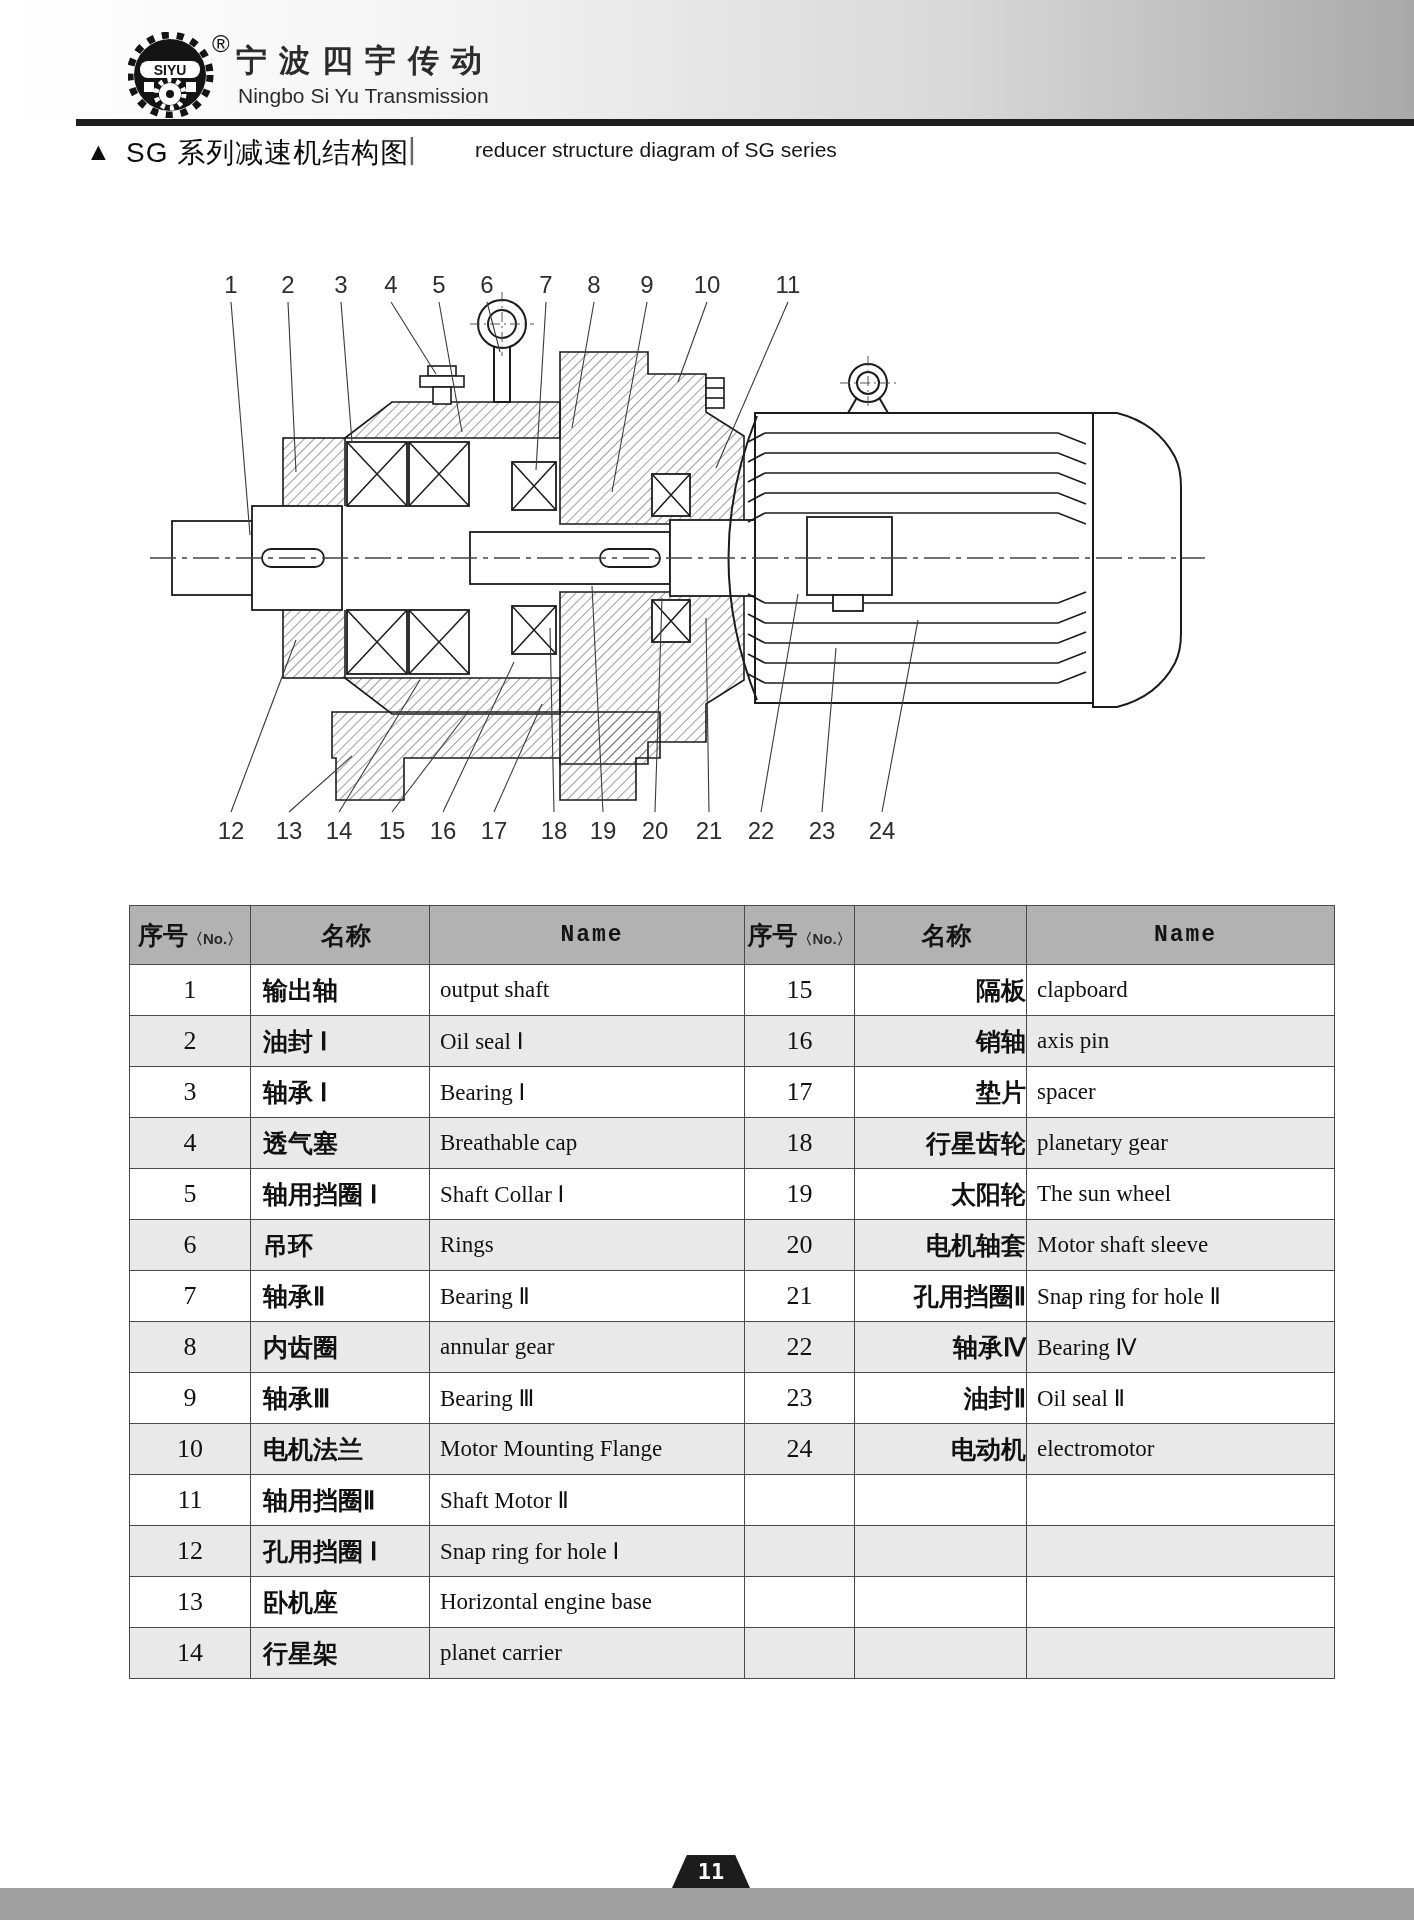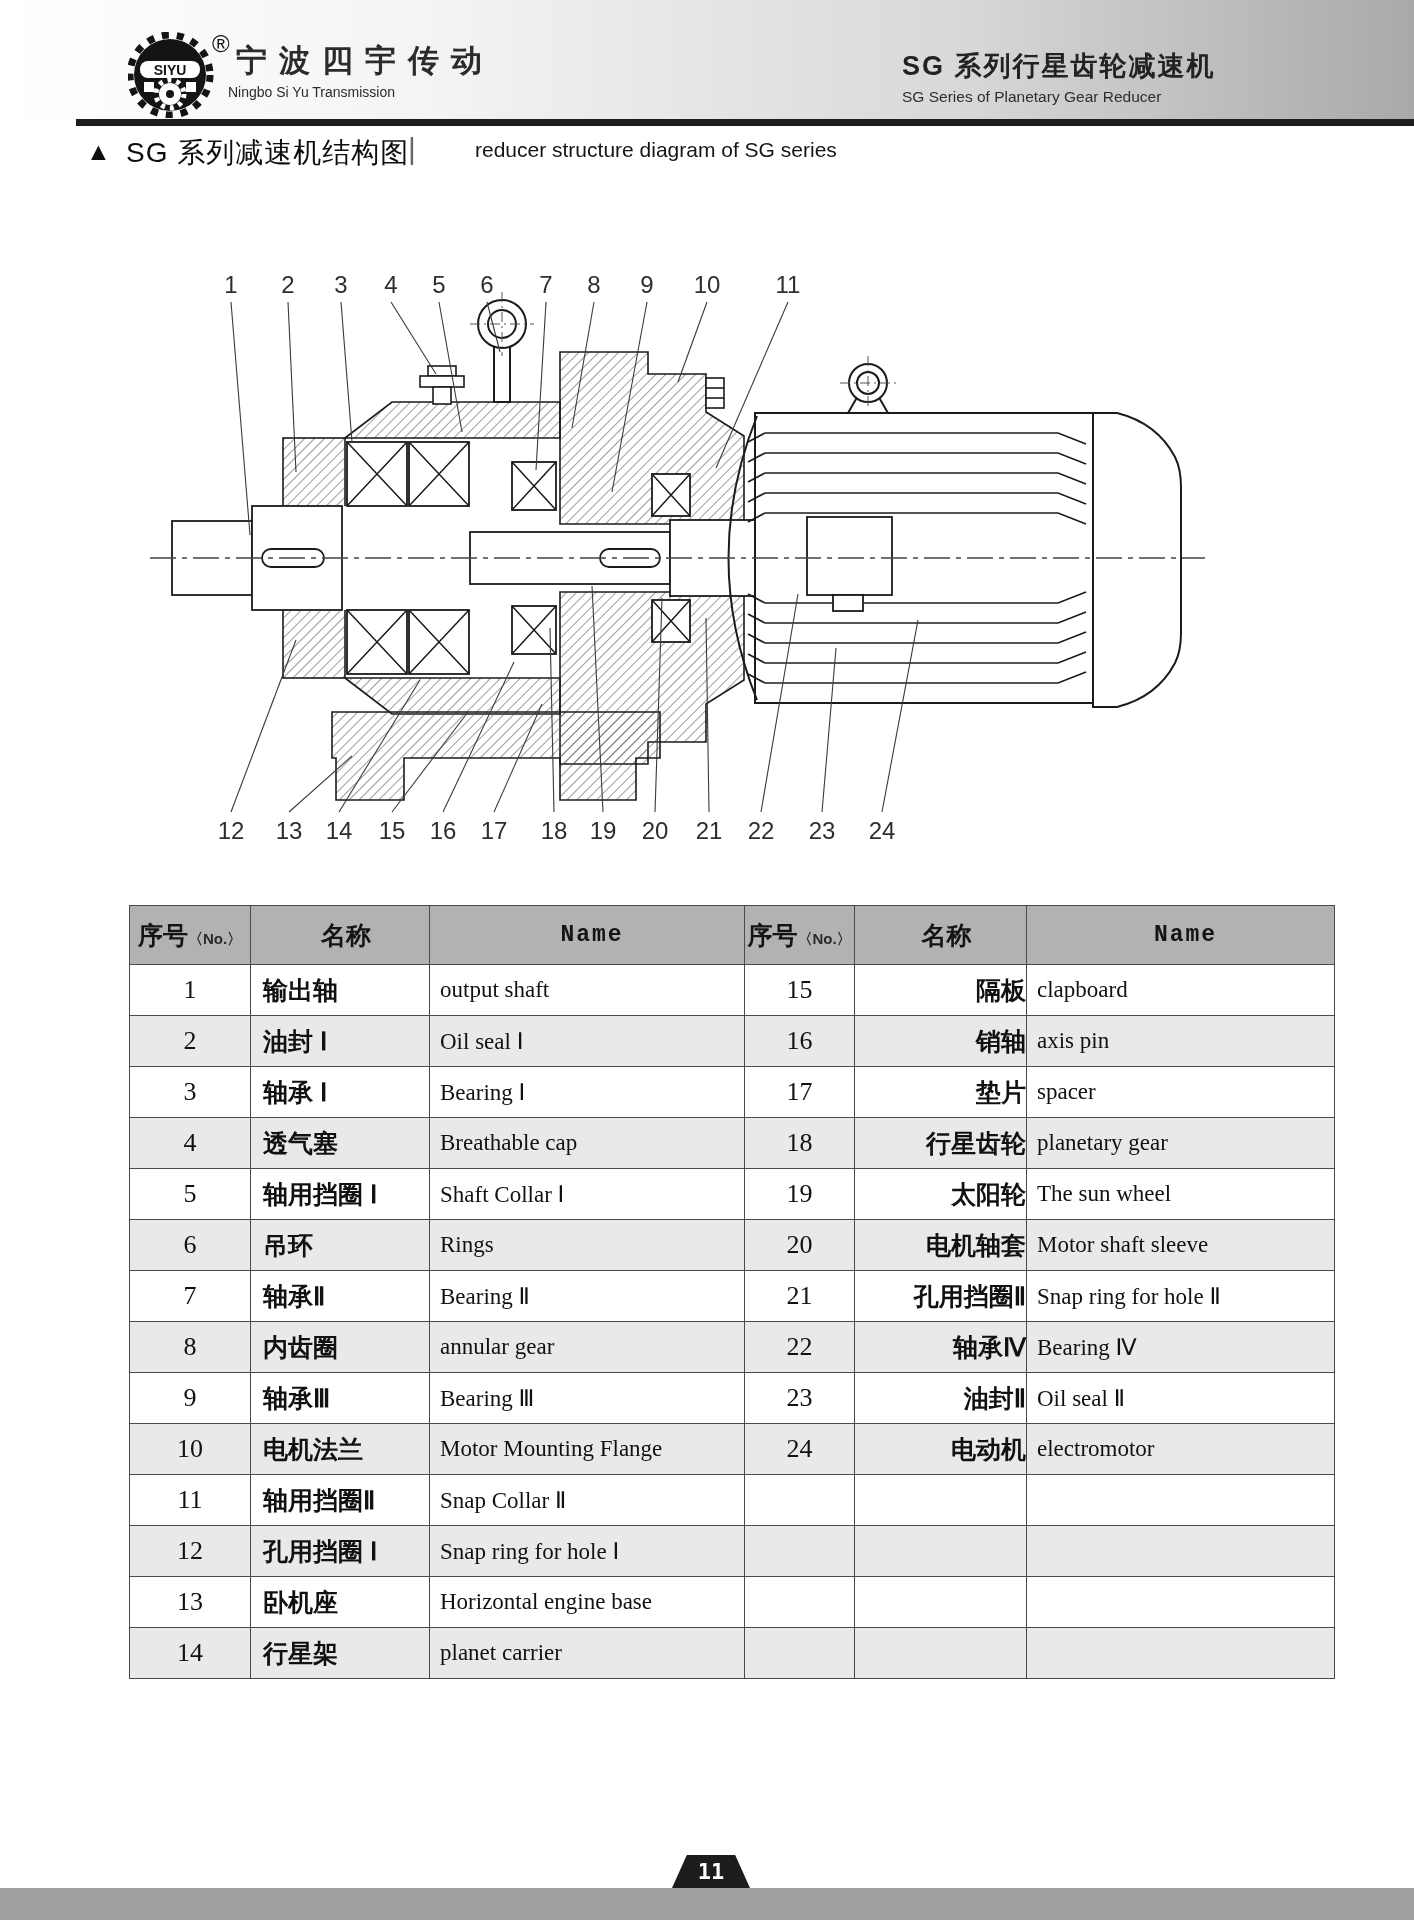--- a/index.html
+++ b/index.html
@@ -6,21 +6,21 @@
   #page{position:relative;width:1414px;height:1920px;background:#ffffff;overflow:hidden;
         font-family:"Liberation Sans",sans-serif;color:#1b1b1b;}
 
   
   #hdr{position:absolute;left:0;top:0;width:1414px;height:120px;
        background:linear-gradient(90deg,#ffffff 0%,#f4f4f4 30%,#d8d8d8 68%,#a9a9a9 100%);}
   #hdr-rule{position:absolute;left:76px;top:119px;width:1338px;height:7px;background:#1e1e1e;}
   #logo{position:absolute;left:128px;top:32px;}
   #reg{position:absolute;left:212px;top:30px;font-size:24px;color:#111;}
   #co-cn{position:absolute;left:236px;top:40px;font-size:31px;font-weight:700;letter-spacing:12px;color:#2b2b2b;}
-  #co-en{position:absolute;left:228px;top:84px;font-size:14px;color:#2b2b2b;}
+  #co-en{position:absolute;left:238px;top:84px;font-size:21px;color:#2b2b2b;}
   #prod{position:absolute;left:902px;top:48px;width:360px;}
   #prod-cn{font-size:27px;font-weight:600;letter-spacing:2px;color:#222;}
   #prod-en{font-size:15.5px;color:#2e2e2e;margin-top:4px;}
 
   
   #sec{position:absolute;left:0;top:134px;width:1414px;height:44px;}
   #sec-marker{position:absolute;left:86px;top:3px;font-size:25px;color:#0d0d0d;}
   #sec-cn{position:absolute;left:126px;top:0;font-size:28px;font-weight:400;color:#0d0d0d;letter-spacing:1px;}
   #sec-div{position:absolute;left:408px;top:-2px;font-size:30px;font-weight:200;color:#666;}
   #sec-en{position:absolute;left:440px;top:4px;font-size:21px;color:#161616;margin-left:35px;}
@@ -69,24 +69,20 @@
       <text x="42" y="43" text-anchor="middle" font-size="14" font-weight="bold" fill="#141414" font-family="Liberation Sans, sans-serif">SIYU</text>
       <circle cx="42" cy="62" r="11" fill="#ffffff"></circle>
       <circle cx="42" cy="62" r="14" fill="none" stroke="#ffffff" stroke-width="5" stroke-dasharray="4 5"></circle>
       <circle cx="42" cy="62" r="4" fill="#141414"></circle>
       <rect x="16" y="50" width="10" height="10" fill="#ffffff"></rect>
       <rect x="58" y="50" width="10" height="10" fill="#ffffff"></rect>
     </svg>
     <span id="reg">®</span>
     <div id="co-cn">宁波四宇传动</div>
     <div id="co-en">Ningbo Si Yu Transmission</div>
-    <div id="prod">
-      <div id="prod-cn">SG 系列行星齿轮减速机</div>
-      <div id="prod-en">SG  Series of Planetary Gear Reducer</div>
-    </div>
     <div id="hdr-rule"></div>
   </div>
 
   <div id="sec">
     <span id="sec-marker">▲</span>
     <span id="sec-cn">SG 系列减速机结构图</span>
     <span id="sec-div">|</span>
     <span id="sec-en">reducer structure diagram of SG  series</span>
   </div>
 
@@ -349,21 +345,21 @@
         <td class="c-no sn">10</td>
         <td class="c-cn cn-txt">电机法兰</td>
         <td class="c-en en-txt">Motor Mounting Flange</td>
         <td class="c-no2 sn">24</td>
         <td class="c-cn2 cn-txt">电动机</td>
         <td class="c-en2 en-txt">electromotor</td>
       </tr>
       <tr>
         <td class="c-no sn">11</td>
         <td class="c-cn cn-txt">轴用挡圈Ⅱ</td>
-        <td class="c-en en-txt">Snap Collar Ⅱ</td>
+        <td class="c-en en-txt">Shaft Motor Ⅱ</td>
         <td class="c-no2 sn"></td>
         <td class="c-cn2 cn-txt"></td>
         <td class="c-en2 en-txt"></td>
       </tr>
       <tr>
         <td class="c-no sn">12</td>
         <td class="c-cn cn-txt">孔用挡圈 Ⅰ</td>
         <td class="c-en en-txt">Snap ring for hole Ⅰ</td>
         <td class="c-no2 sn"></td>
         <td class="c-cn2 cn-txt"></td>

